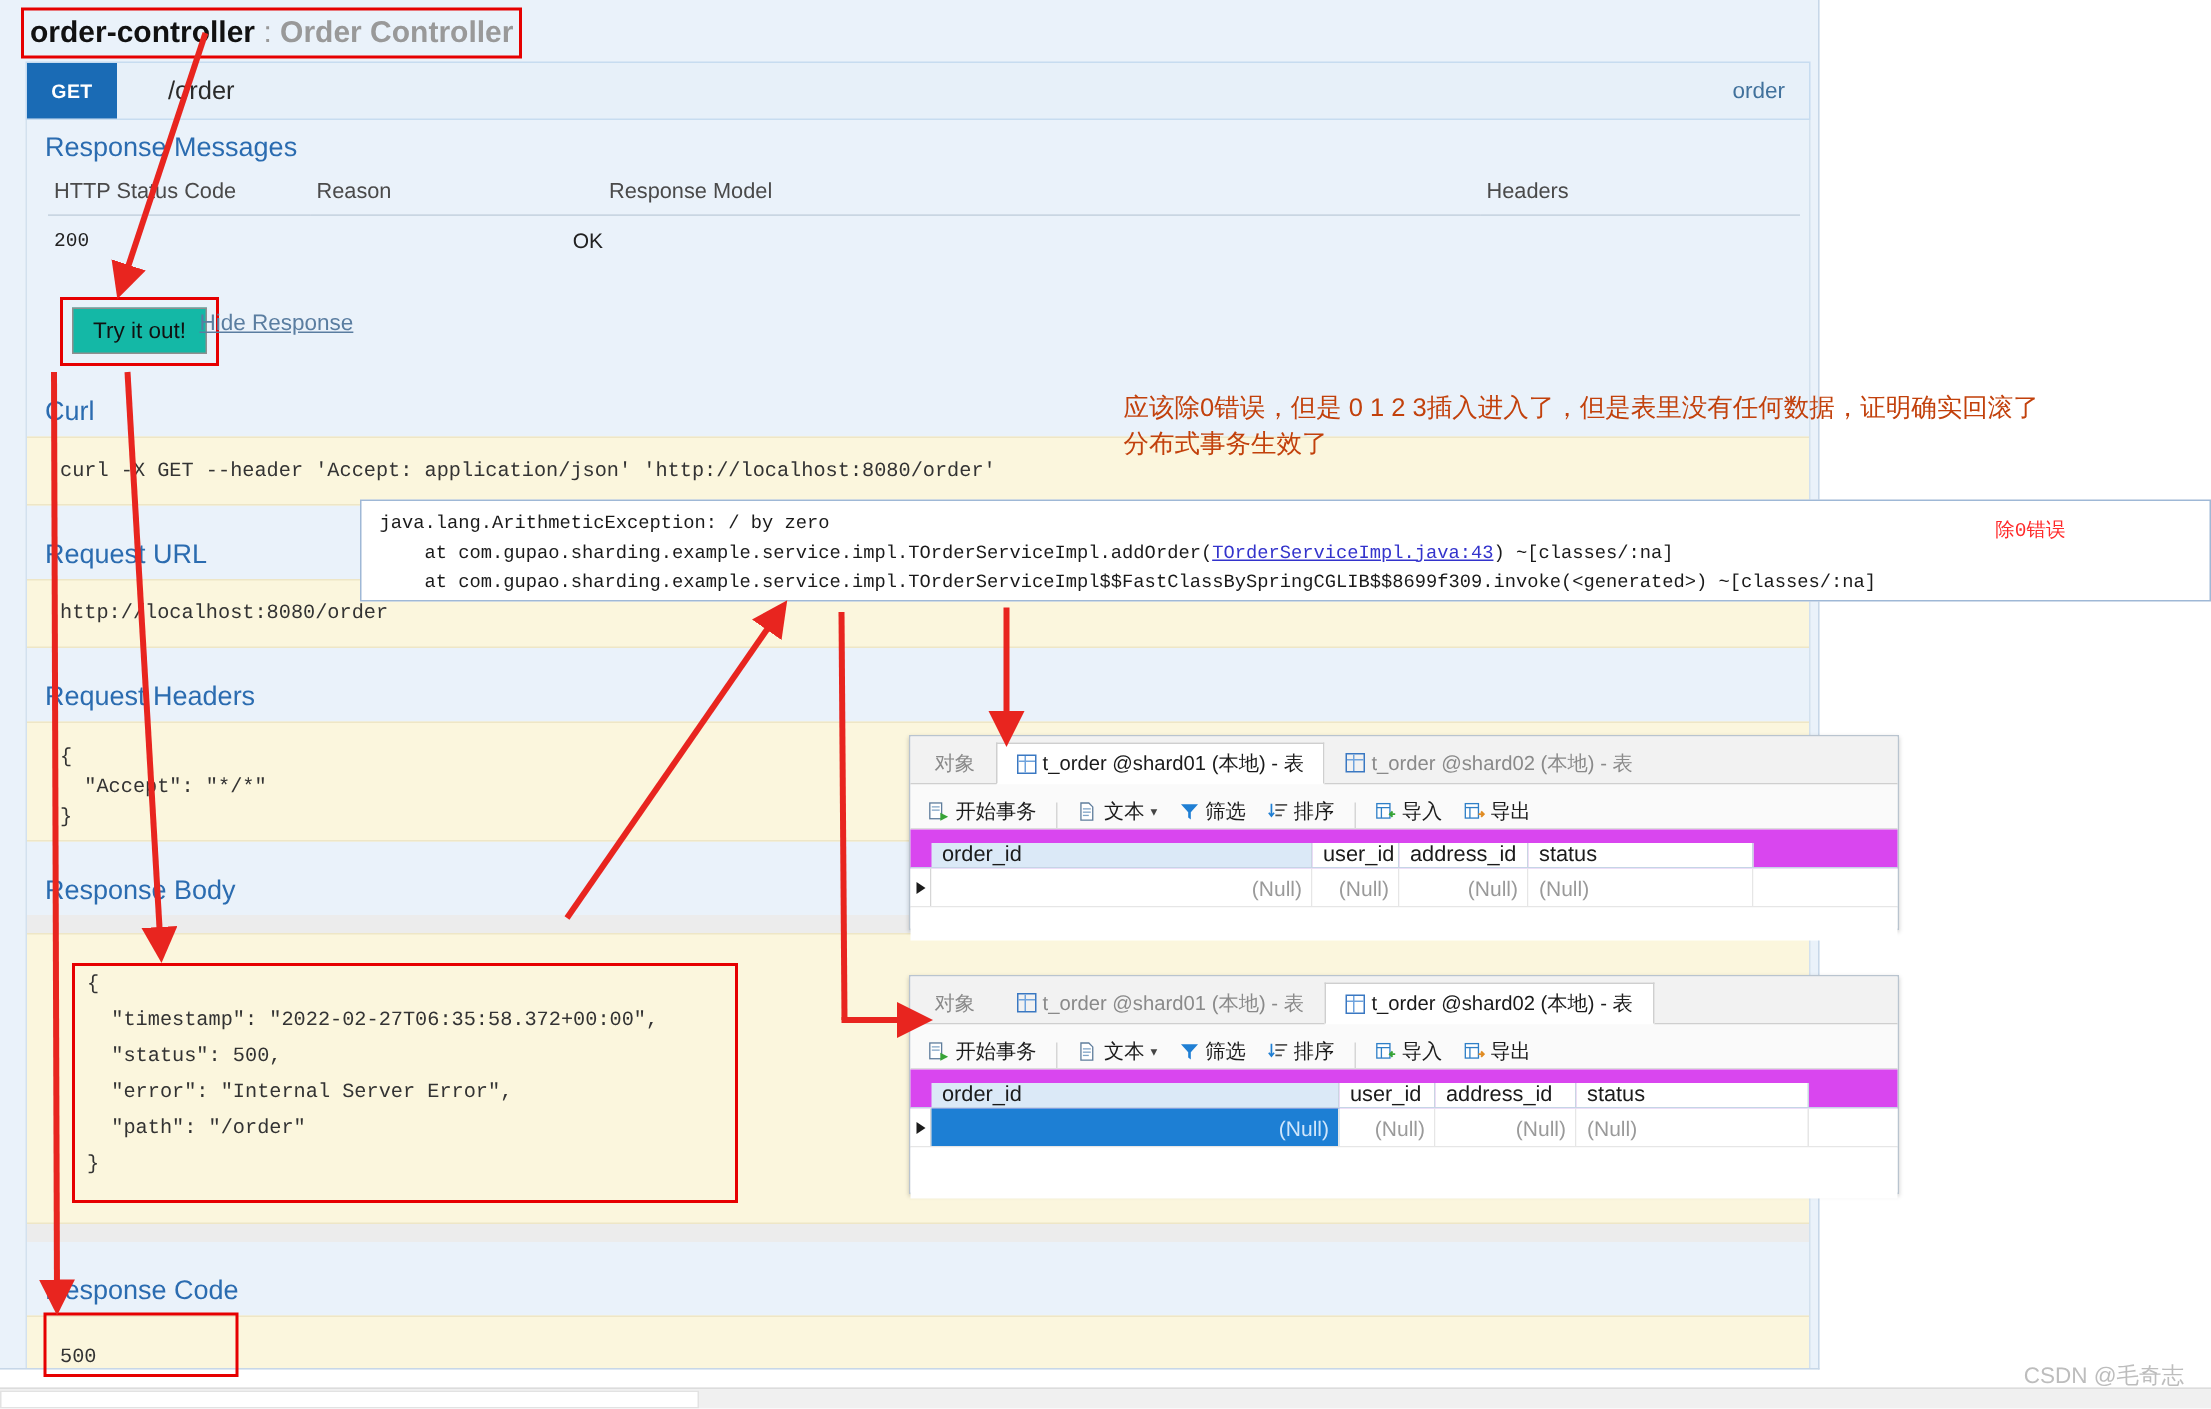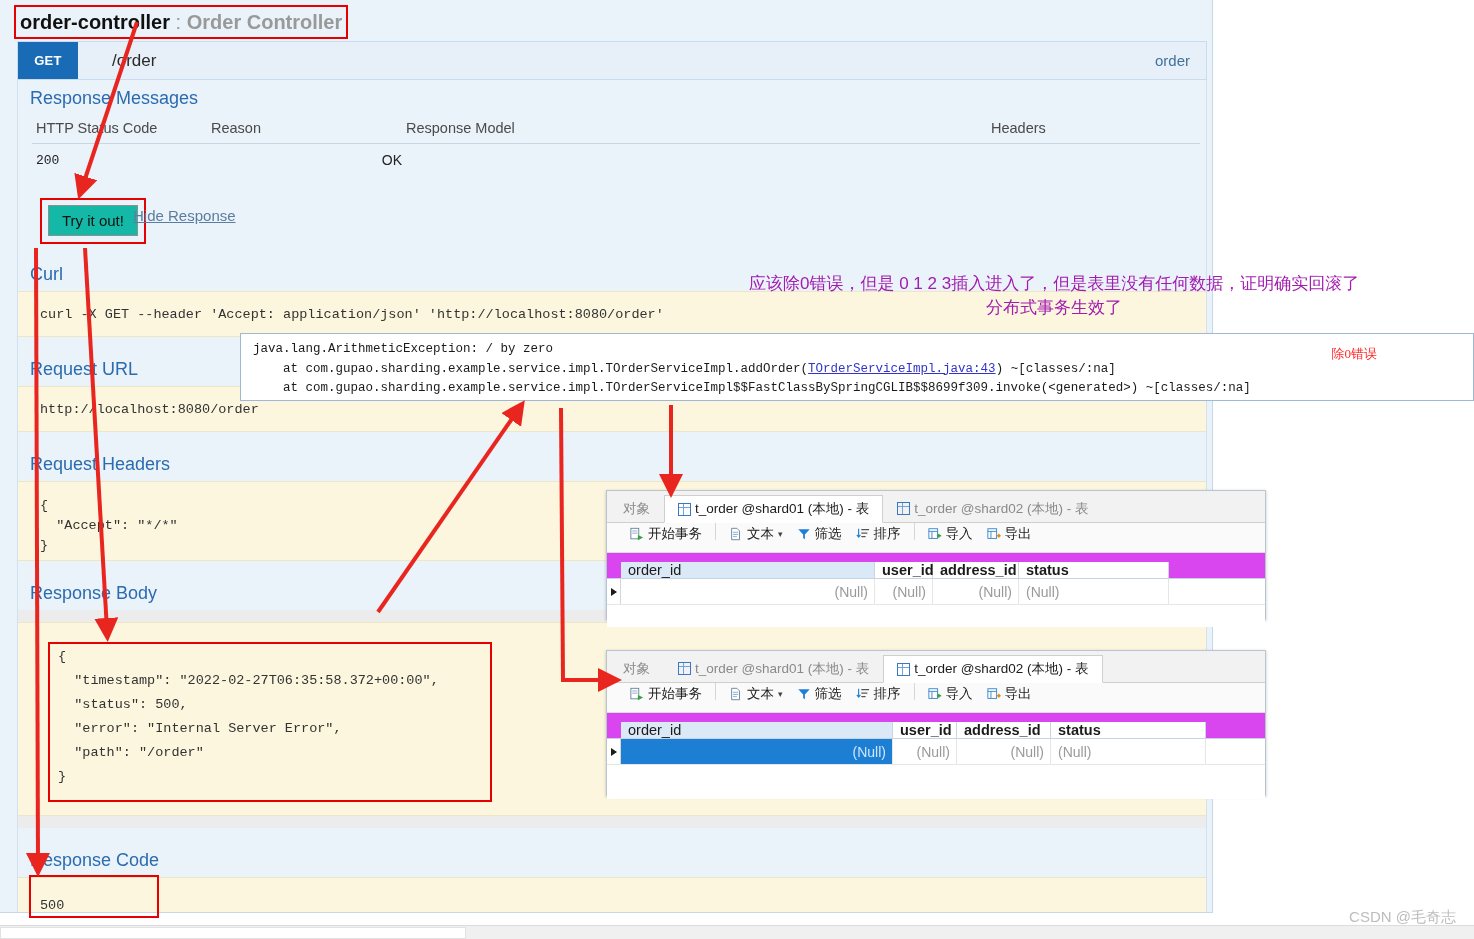--- a/index.html
+++ b/index.html
@@ -106,29 +106,29 @@
     position: absolute; left: 240px; top: 333px; width: 1234px; height: 68px;
     background: #ffffff; border: 1px solid #9fb8d6;
     font-family: "Liberation Mono", monospace;
     font-size: 12.5px; color: #1a1a1a;
     line-height: 19.5px; padding: 6px 0 0 12px;
     white-space: pre; overflow: hidden; z-index: 40;
   }
   .stack-overlay .lnk { color: #3333cc; text-decoration: underline; }
   .stack-note {
     position: absolute; right: 96px; top: 10px;
-    color: #ff2a2a; font-size: 13px; font-family: Liberation Serif, serif;
+    color: #ff2a2a; font-size: 13px; font-family: Liberation Mono, monospace;
     white-space: nowrap;
   }
 
   
   .cn-note {
-    position: absolute; left: 749px; top: 272px; z-index: 45;
-    color: #a21caf; font-size: 17px; line-height: 24px;
-    font-family: "Liberation Sans", sans-serif; white-space: pre; text-align: center;
+    position: absolute; left: 749px; top: 260px; z-index: 45;
+    color: #c2410c; font-size: 17px; line-height: 24px;
+    font-family: "Liberation Sans", sans-serif; white-space: pre;
   }
 
   
   .nav-win {
     position: absolute; background: #ffffff;
     border: 1px solid #b9c4cf; z-index: 50;
     box-shadow: 0 1px 3px rgba(0,0,0,.22);
     font-family: "Liberation Sans", sans-serif;
   }
   .nav-tabs {
@@ -153,38 +153,38 @@
   }
   .nav-tab .tabicon::before {
     content: ""; position: absolute; left: 0; right: 0; top: 3px;
     border-top: 1px solid #6fa3dd;
   }
   .nav-tab .tabicon::after {
     content: ""; position: absolute; top: 0; bottom: 0; left: 4px;
     border-left: 1px solid #6fa3dd;
   }
   .nav-toolbar {
-    display: flex; align-items: flex-start; height: 30px;
+    display: flex; align-items: flex-end; height: 30px;
     background: #fafafa; border-bottom: 1px solid #dcdcdc;
-    padding: 0 17px; gap: 2px; font-size: 13.5px; color: #1b1b1b;
+    padding: 0 6px; gap: 2px; font-size: 13.5px; color: #1b1b1b;
   }
   .tb-item { display: flex; align-items: center; gap: 4px; padding: 2px 6px; cursor: pointer; white-space: nowrap; }
   .tb-sep { width: 1px; height: 17px; background: #d6d6d6; margin: 0 5px; }
   .ic { width: 14px; height: 14px; flex: none; display:block; }
 
   .grid-head {
     display: flex; height: 26px; background: #d946ef;
     border-bottom: 1px solid #c5d5e6; font-size: 14.5px; color: #1b1b1b; align-items: flex-end;
   }
   .grid-head .gutter { width: 14px; background: #ffffff; border-right: 1px solid #d6d6d6; flex: none; }
   .gh {
     display: flex; align-items: center; padding-left: 7px;
     border-right: 1px solid #c9d6e2; background: #dbe9f7;
   }
-  .gh.plain { background: #ffffff; font-weight: bold; }
+  .gh.plain { background: #ffffff; }
   .grid-row {
     display: flex; height: 26px; font-size: 14px; color: #9a9a9a;
     border-bottom: 1px solid #e6e6e6;
   }
   .grid-row .gutter {
     width: 14px; flex: none; background: #fff; border-right: 1px solid #d6d6d6;
     display: flex; align-items: center; justify-content: center;
   }
   .gutter-arrow {
     width: 0; height: 0; border-left: 6px solid #1b1b1b;

